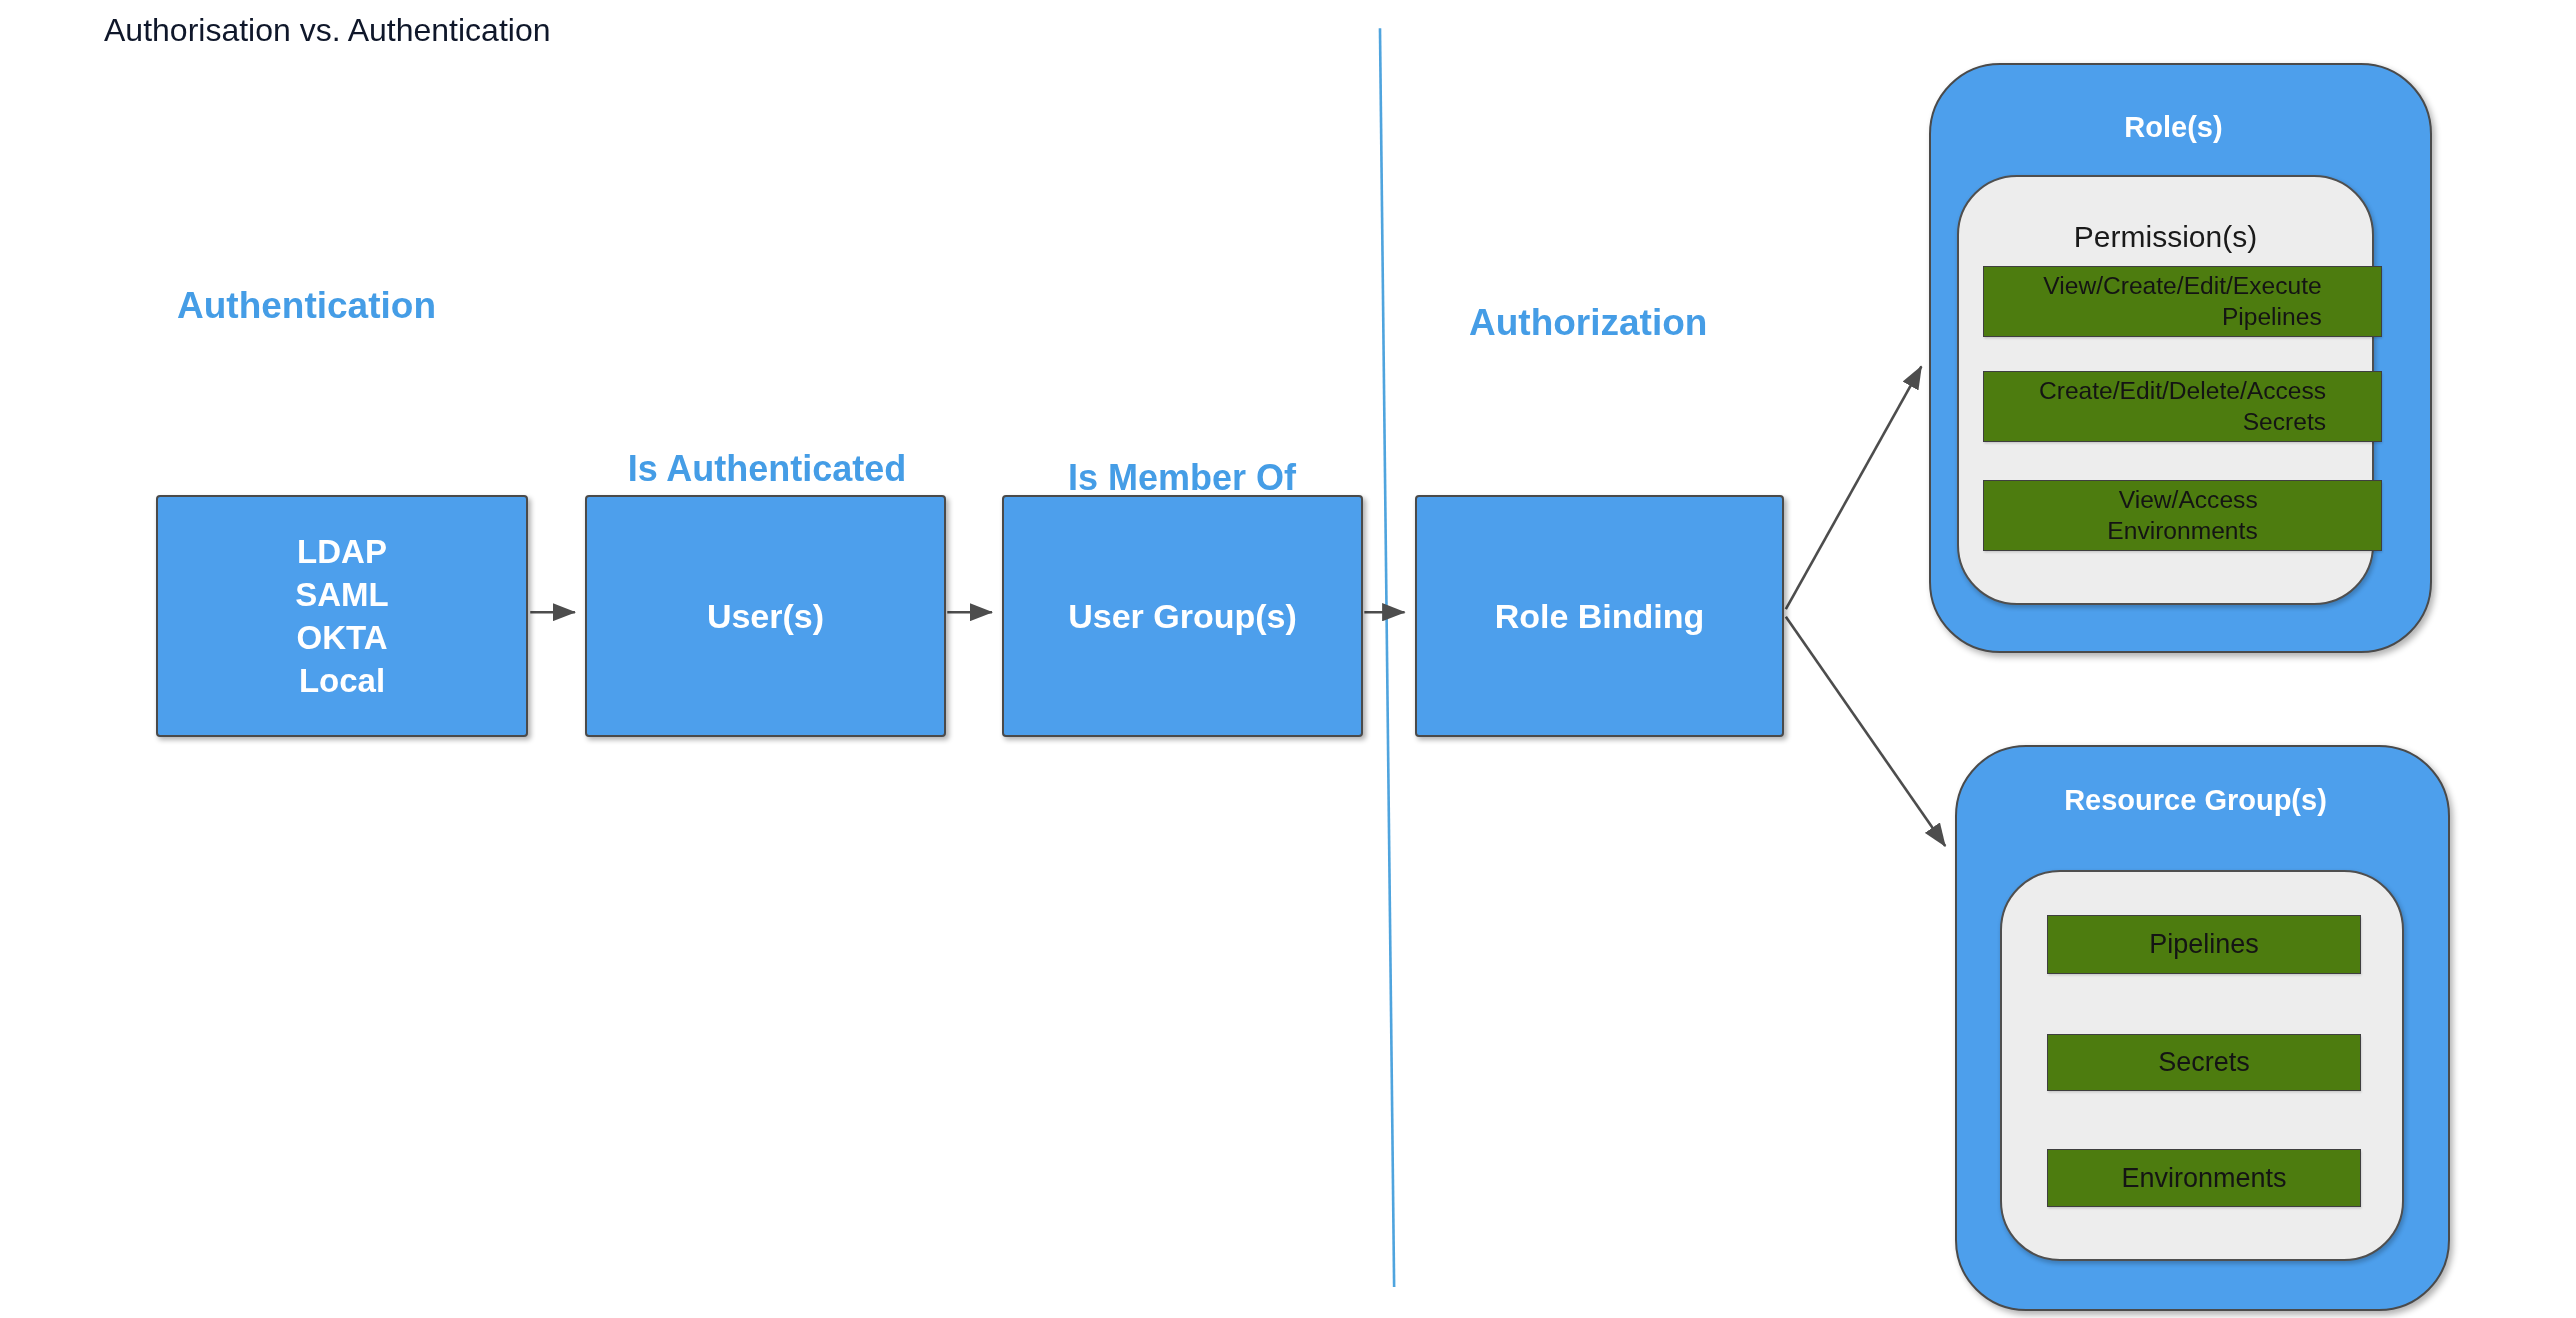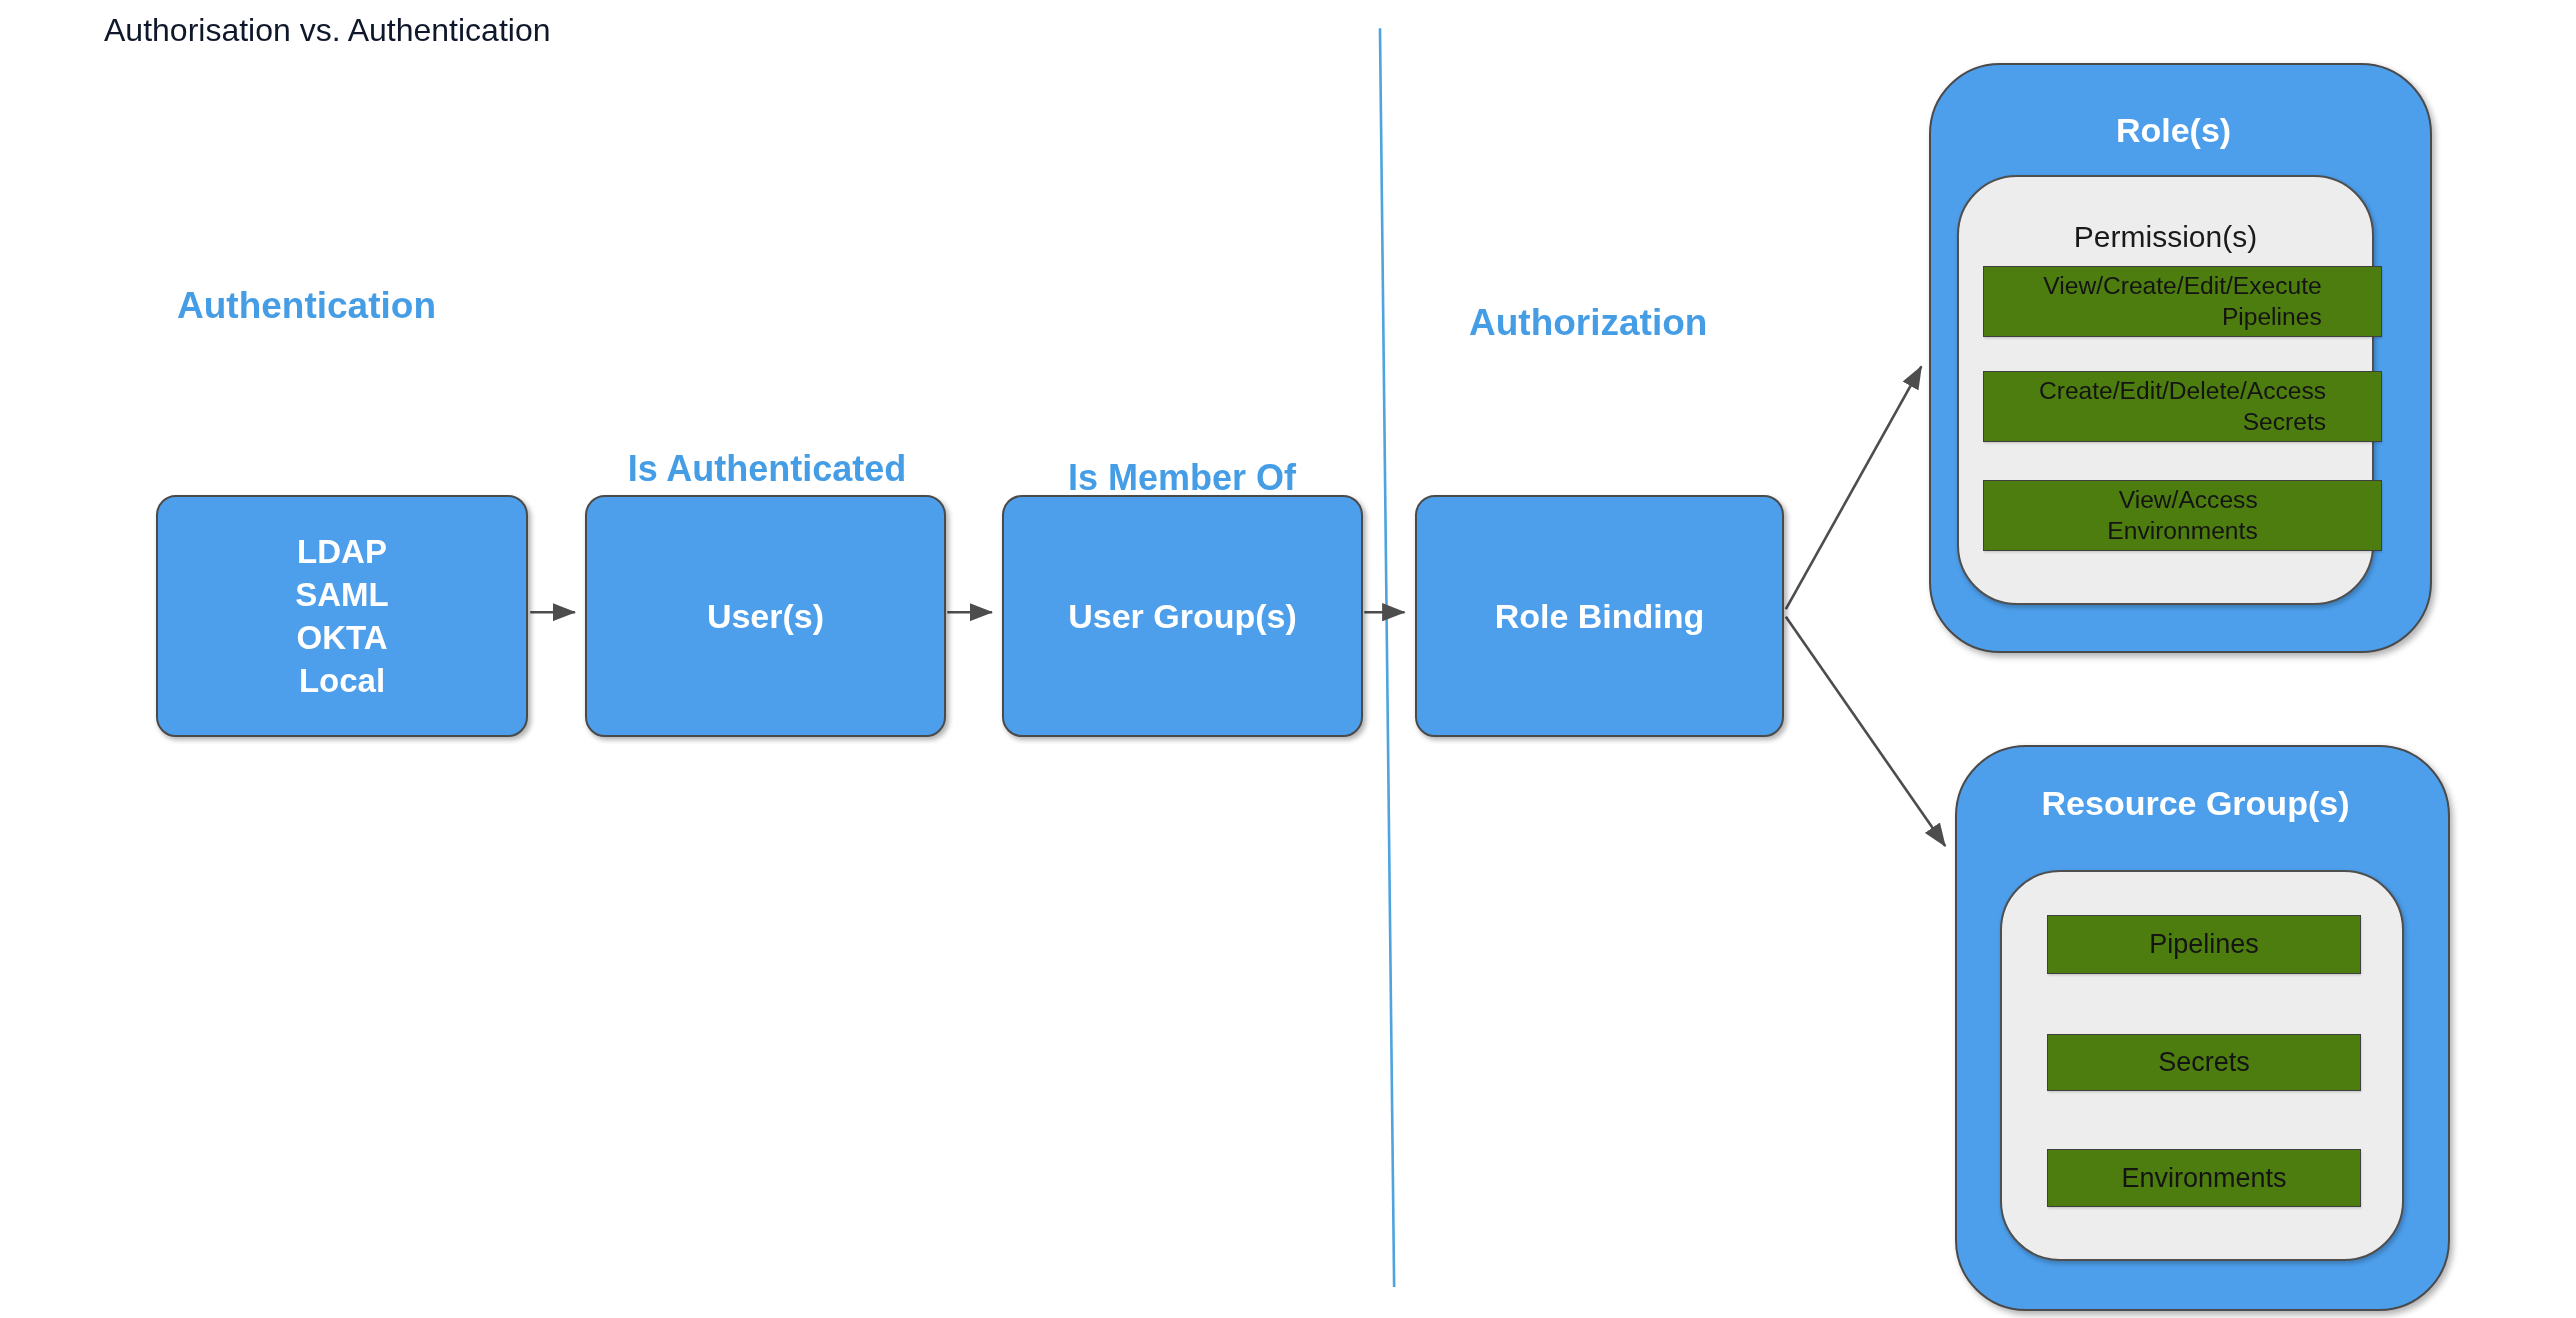--- a/index.html
+++ b/index.html
@@ -9,37 +9,37 @@
   }
   .page-title {
     position:absolute; left:104px; top:12px;
     font-size:32px; color:#0f172a; white-space:nowrap;
   }
   .section-label {
     position:absolute; font-size:37px; font-weight:bold; color:#459DE6; white-space:nowrap;
   }
   .blue-box {
     position:absolute; top:495px; height:242px; box-sizing:border-box;
-    background:#4D9FEC; border:2.2px solid #4A4A4A; border-radius:20px;
+    background:#4D9FEC; border:2.2px solid #4A4A4A; border-radius:4px;
     box-shadow:2.2px 3px 5.2px rgba(0,0,0,0.30);
     display:flex; flex-direction:column; align-items:center; justify-content:center;
     color:#ffffff; font-weight:bold; font-size:34px; text-align:center;
   }
   .idp-line { line-height:43px; font-size:33px; }
   .annotation {
     position:absolute; font-size:36px; font-weight:bold; color:#459DE6; text-align:center;
   }
   .container-blue {
     position:absolute; box-sizing:border-box;
     background:#4D9FEC; border:2.2px solid #4A4A4A; border-radius:71px;
     box-shadow:3px 3.7px 6.7px rgba(0,0,0,0.30);
   }
   .container-title {
     position:absolute; left:0; right:14px; text-align:center;
-    color:#ffffff; font-weight:bold; font-size:34px;
+    color:#ffffff; font-weight:bold; font-size:29px;
   }
   .gray-inner {
     position:absolute; box-sizing:border-box;
     background:#EDEDED; border:2.2px solid #4F4F4F; border-radius:60px;
     box-shadow:1.5px 2.2px 4.5px rgba(0,0,0,0.22);
   }
   .perm-title {
     position:absolute; left:0; right:0; top:43px; text-align:center;
     color:#1a1a1a; font-size:30px;
   }

